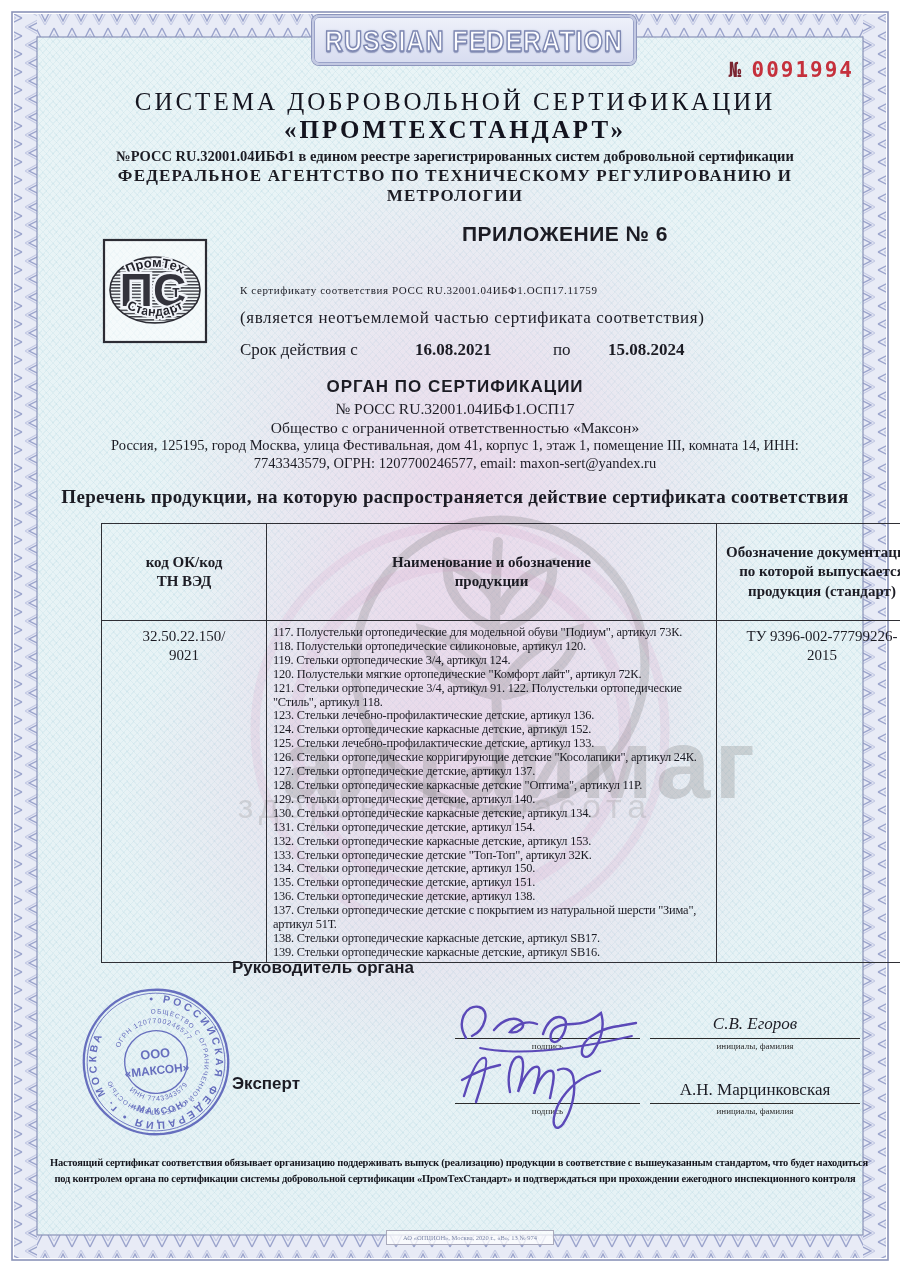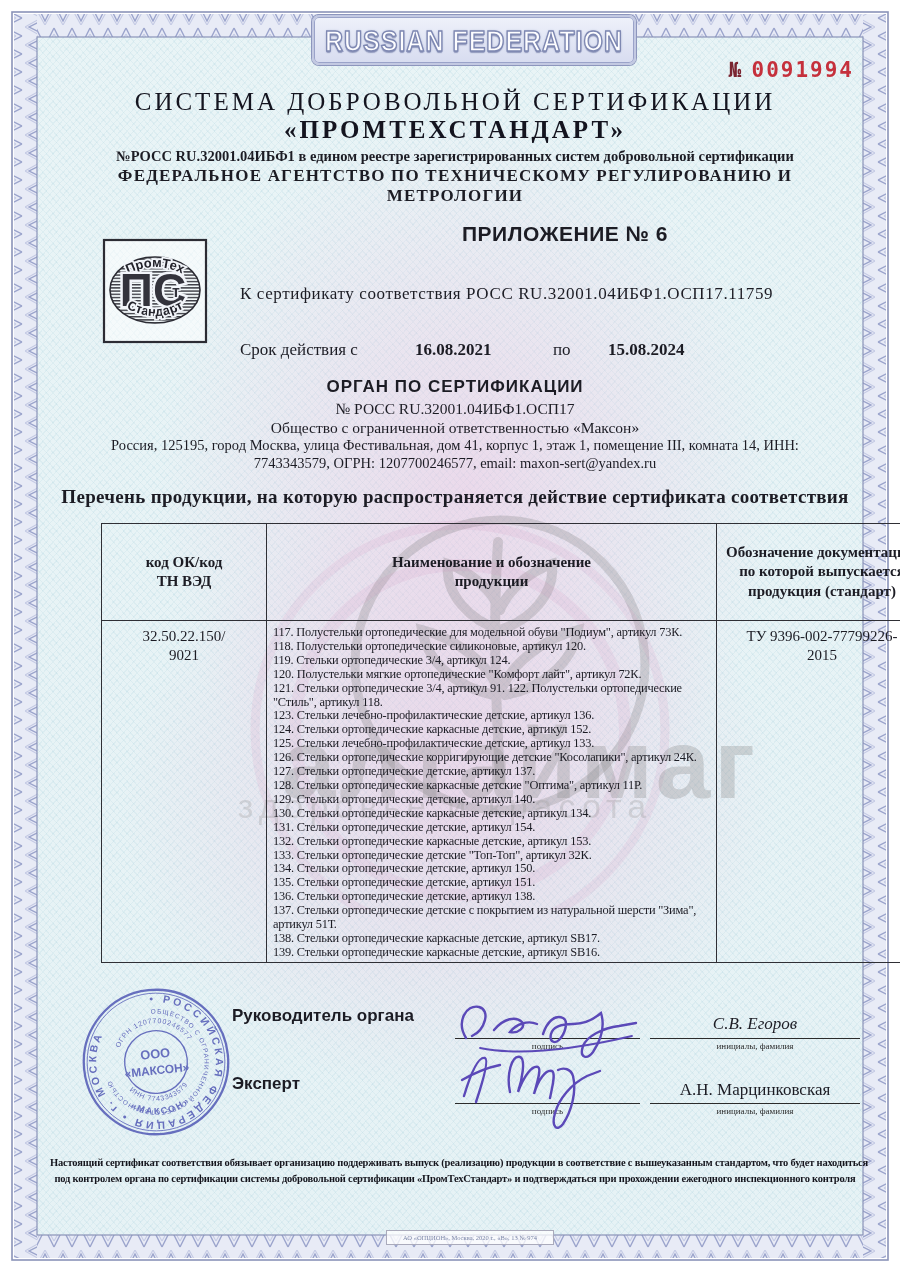--- a/index.html
+++ b/index.html
@@ -31,21 +31,21 @@
   .serial{right:46px;top:58px;font-family:"DejaVu Sans Mono",monospace;font-weight:bold;
     font-size:21px;letter-spacing:2px;}
   .serial .pfx{color:#7a2430;margin-right:8px;}
   .serial .num{color:#c5303c;}
   .sys1{top:88px;font-weight:normal;font-size:25px;letter-spacing:3px;color:#14141f;}
   .sys2{top:116px;font-weight:bold;font-size:25px;letter-spacing:3px;color:#14141f;}
   .reg{top:148px;font-weight:bold;font-size:14.5px;}
   .agency{top:166px;font-weight:bold;font-size:17px;letter-spacing:1.2px;}
   .appendix{left:280px;top:222px;width:570px;text-align:center;
     font-family:"Liberation Sans",sans-serif;font-weight:bold;font-size:21px;letter-spacing:.5px;}
-  .certline1{left:240px;top:284px;font-size:17px;letter-spacing:.6px;}
+  .certline1{left:240px;top:284px;font-size:11px;letter-spacing:.6px;}
   .certline2{left:240px;top:308px;font-size:17px;letter-spacing:.6px;}
   .validity{left:240px;top:340px;font-size:17px;}
   .vfrom{left:415px;top:340px;font-size:17px;font-weight:bold;}
   .vpo{left:553px;top:340px;font-size:17px;}
   .vto{left:608px;top:340px;font-size:17px;font-weight:bold;}
   .ob-head{top:377px;font-family:"Liberation Sans",sans-serif;font-weight:bold;font-size:17px;letter-spacing:1px;}
   .ob-num{top:400px;font-size:15.5px;}
   .ob-comp{top:419px;font-size:15.5px;}
   .ob-addr1{top:437px;font-size:14.5px;white-space:nowrap;}
   .ob-addr2{top:455px;font-size:14.5px;white-space:nowrap;}
@@ -155,20 +155,21 @@
       <textPath href="#logoTop" startOffset="50%">ПромТех</textPath>
     </text>
     <text x="53" y="70" text-anchor="middle" font-family="Liberation Sans, sans-serif" font-weight="bold" font-size="46" fill="#33333c" stroke="#f2f5fa" stroke-width="5" paint-order="stroke">ПС</text>
     <text x="76" y="61" text-anchor="middle" font-family="Liberation Sans, sans-serif" font-weight="bold" font-size="16" fill="#33333c" stroke="#f2f5fa" stroke-width="2.5" paint-order="stroke">т</text>
     <text font-family="Liberation Sans, sans-serif" font-weight="bold" font-size="13" fill="#23232b" stroke="#f2f5fa" stroke-width="3.5" paint-order="stroke" text-anchor="middle">
       <textPath href="#logoBot" startOffset="50%">Стандарт</textPath>
     </text>
   </svg>
 
   <div class="abs certline1 content">К сертификату соответствия РОСС RU.32001.04ИБФ1.ОСП17.11759</div>
+  <div class="abs certline2 content">(является неотъемлемой частью сертификата соответствия)</div>
   <div class="abs validity content">Срок действия с</div>
   <div class="abs vfrom content">16.08.2021</div>
   <div class="abs vpo content">по</div>
   <div class="abs vto content">15.08.2024</div>
 
   <div class="abs ctr ob-head content">ОРГАН ПО СЕРТИФИКАЦИИ</div>
   <div class="abs ctr ob-num content">№ РОСС RU.32001.04ИБФ1.ОСП17</div>
   <div class="abs ctr ob-comp content">Общество с ограниченной ответственностью «Максон»</div>
   <div class="abs ctr ob-addr1 content">Россия, 125195, город Москва, улица Фестивальная, дом 41, корпус 1, этаж 1, помещение III, комната 14, ИНН:</div>
   <div class="abs ctr ob-addr2 content">7743343579, ОГРН: 1207700246577, email: maxon-sert@yandex.ru</div>
@@ -226,21 +227,21 @@
           <div class="std">
             <div>ТУ 9396-002-77799226-</div>
             <div>2015</div>
           </div>
         </td>
       </tr>
     </tbody>
       </table>
   </div>
 
-  <div class="abs role content" style="top:1006px;">Руководитель органа</div>
+  <div class="abs role content" style="top:958px;">Руководитель органа</div>
   <div class="abs role content" style="top:1074px;">Эксперт</div>
 
   <svg class="abs sigsvg" style="left:450px;top:996px;" width="200" height="66" viewBox="0 0 200 66">
     <g stroke="#5b49b8" stroke-width="2.4" fill="none" stroke-linecap="round">
       <path d="M16,42 C6,26 16,8 29,11 C41,14 35,34 22,40"></path>
       <path d="M44,34 C54,22 66,20 72,26 C76,31 68,38 60,36 C66,28 78,24 87,28"></path>
       <path d="M93,38 C97,26 105,18 113,22 C119,25 115,38 109,44 C105,48 99,46 101,38 C103,30 113,28 123,28 C133,28 143,24 151,17 C155,30 151,44 143,56 C137,64 129,62 133,50 C137,40 153,32 169,30 L186,27"></path>
       <path d="M30,52 C70,60 122,54 182,40" stroke-width="1.8"></path>
     </g>
   </svg>

